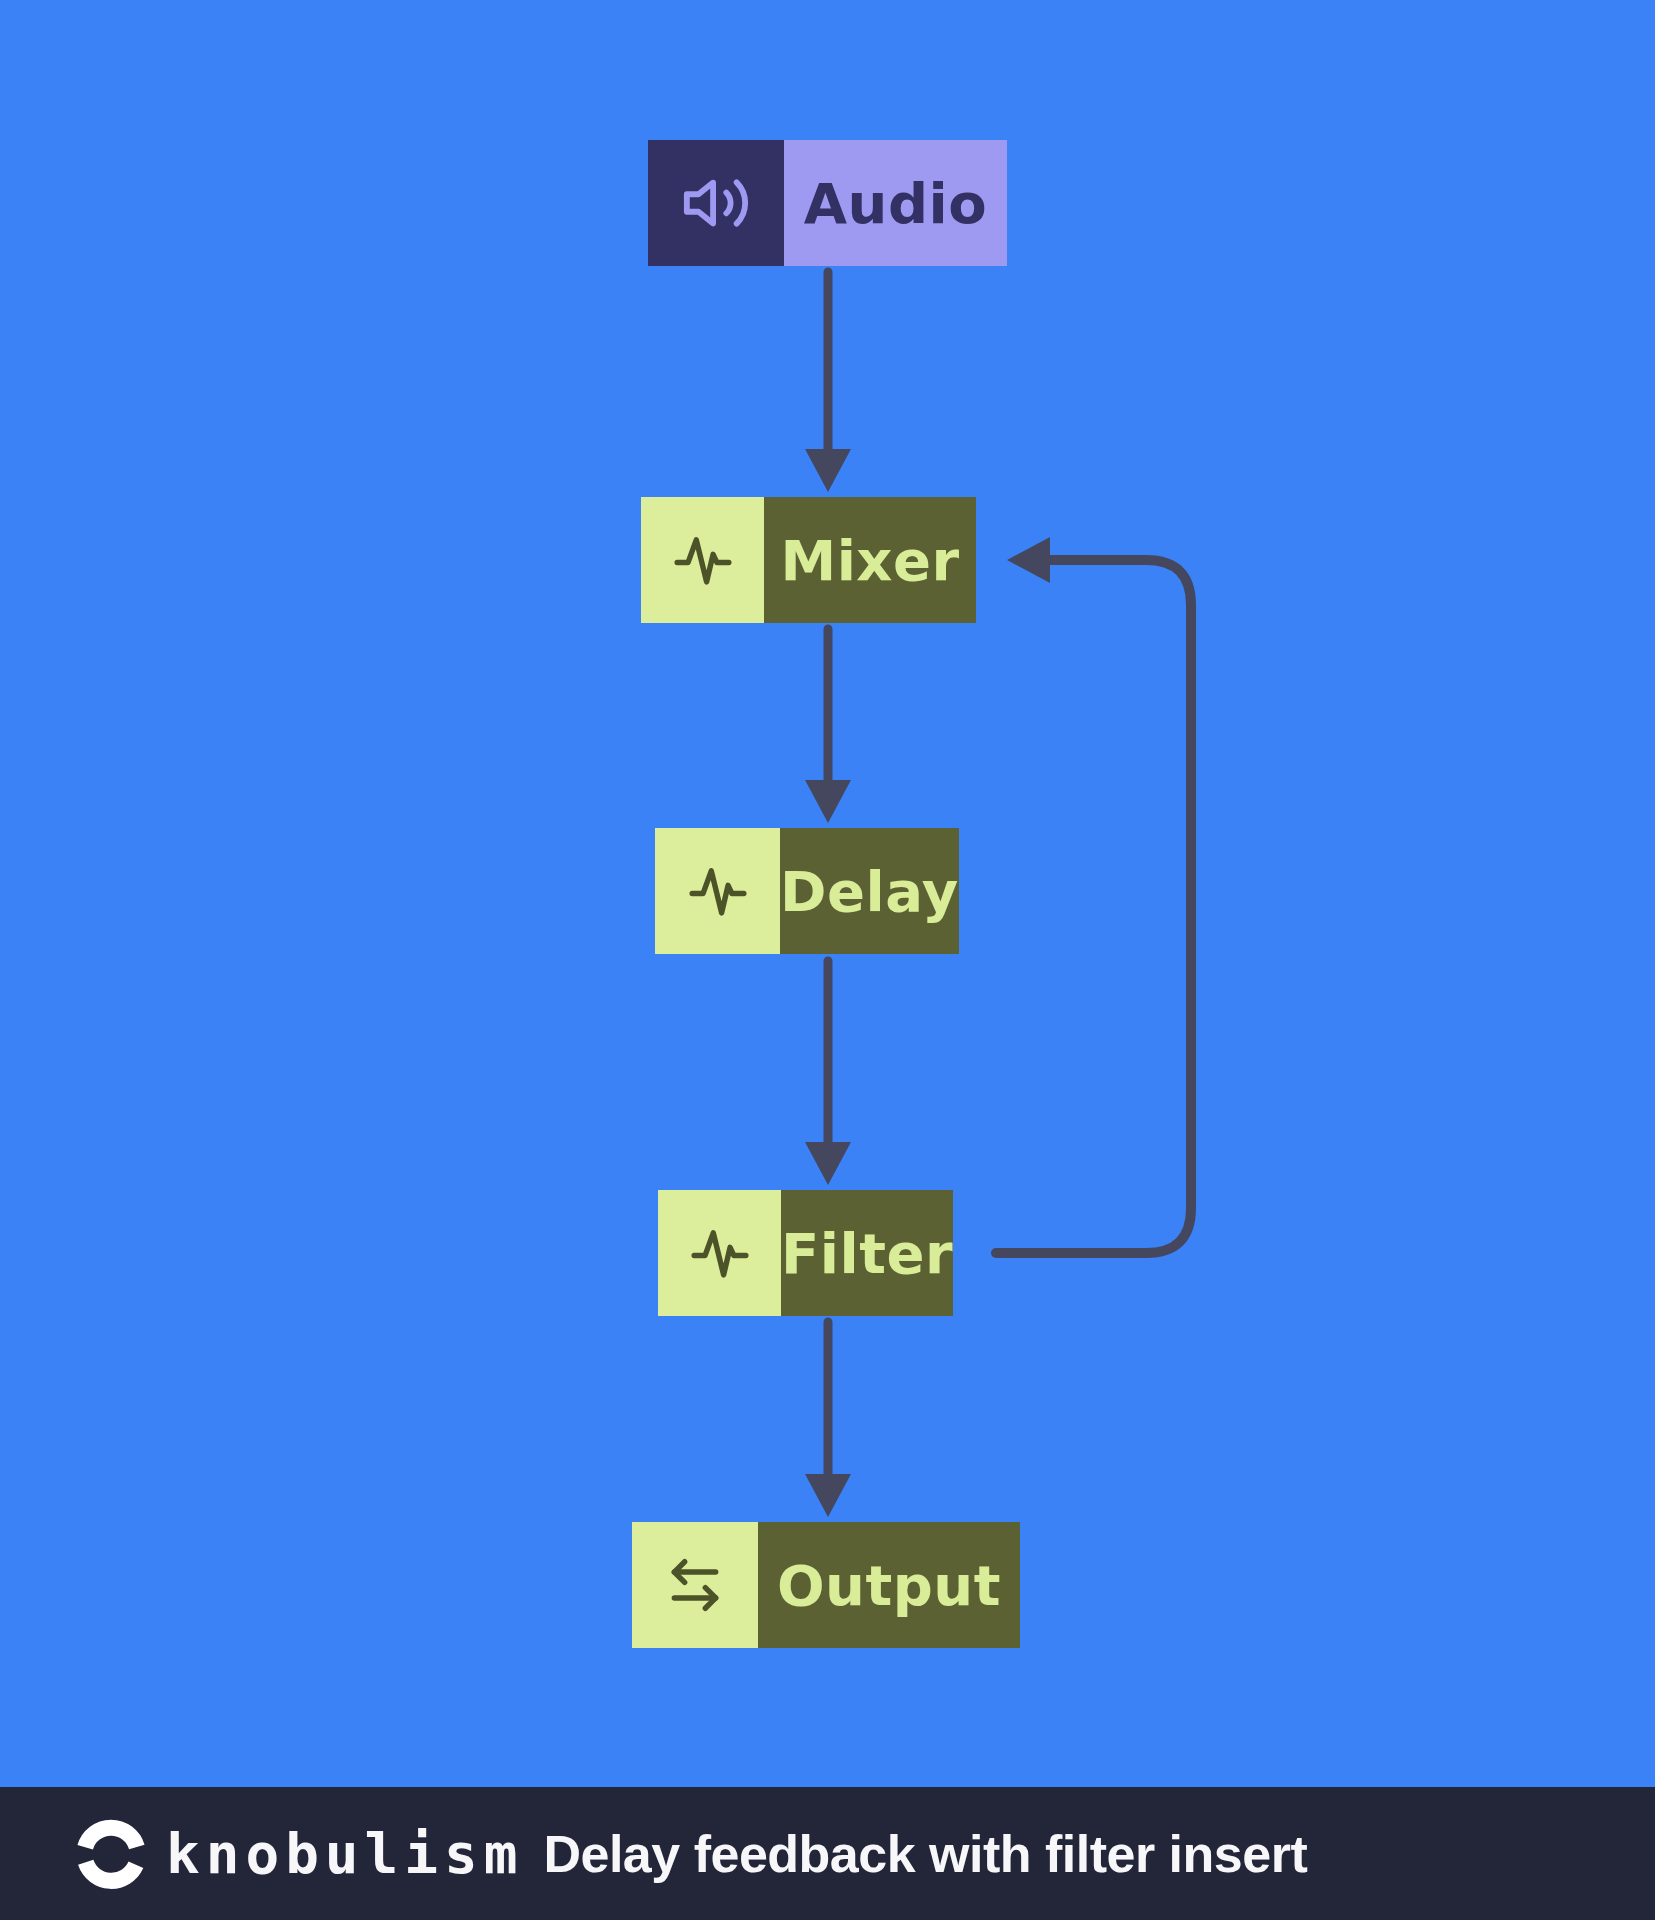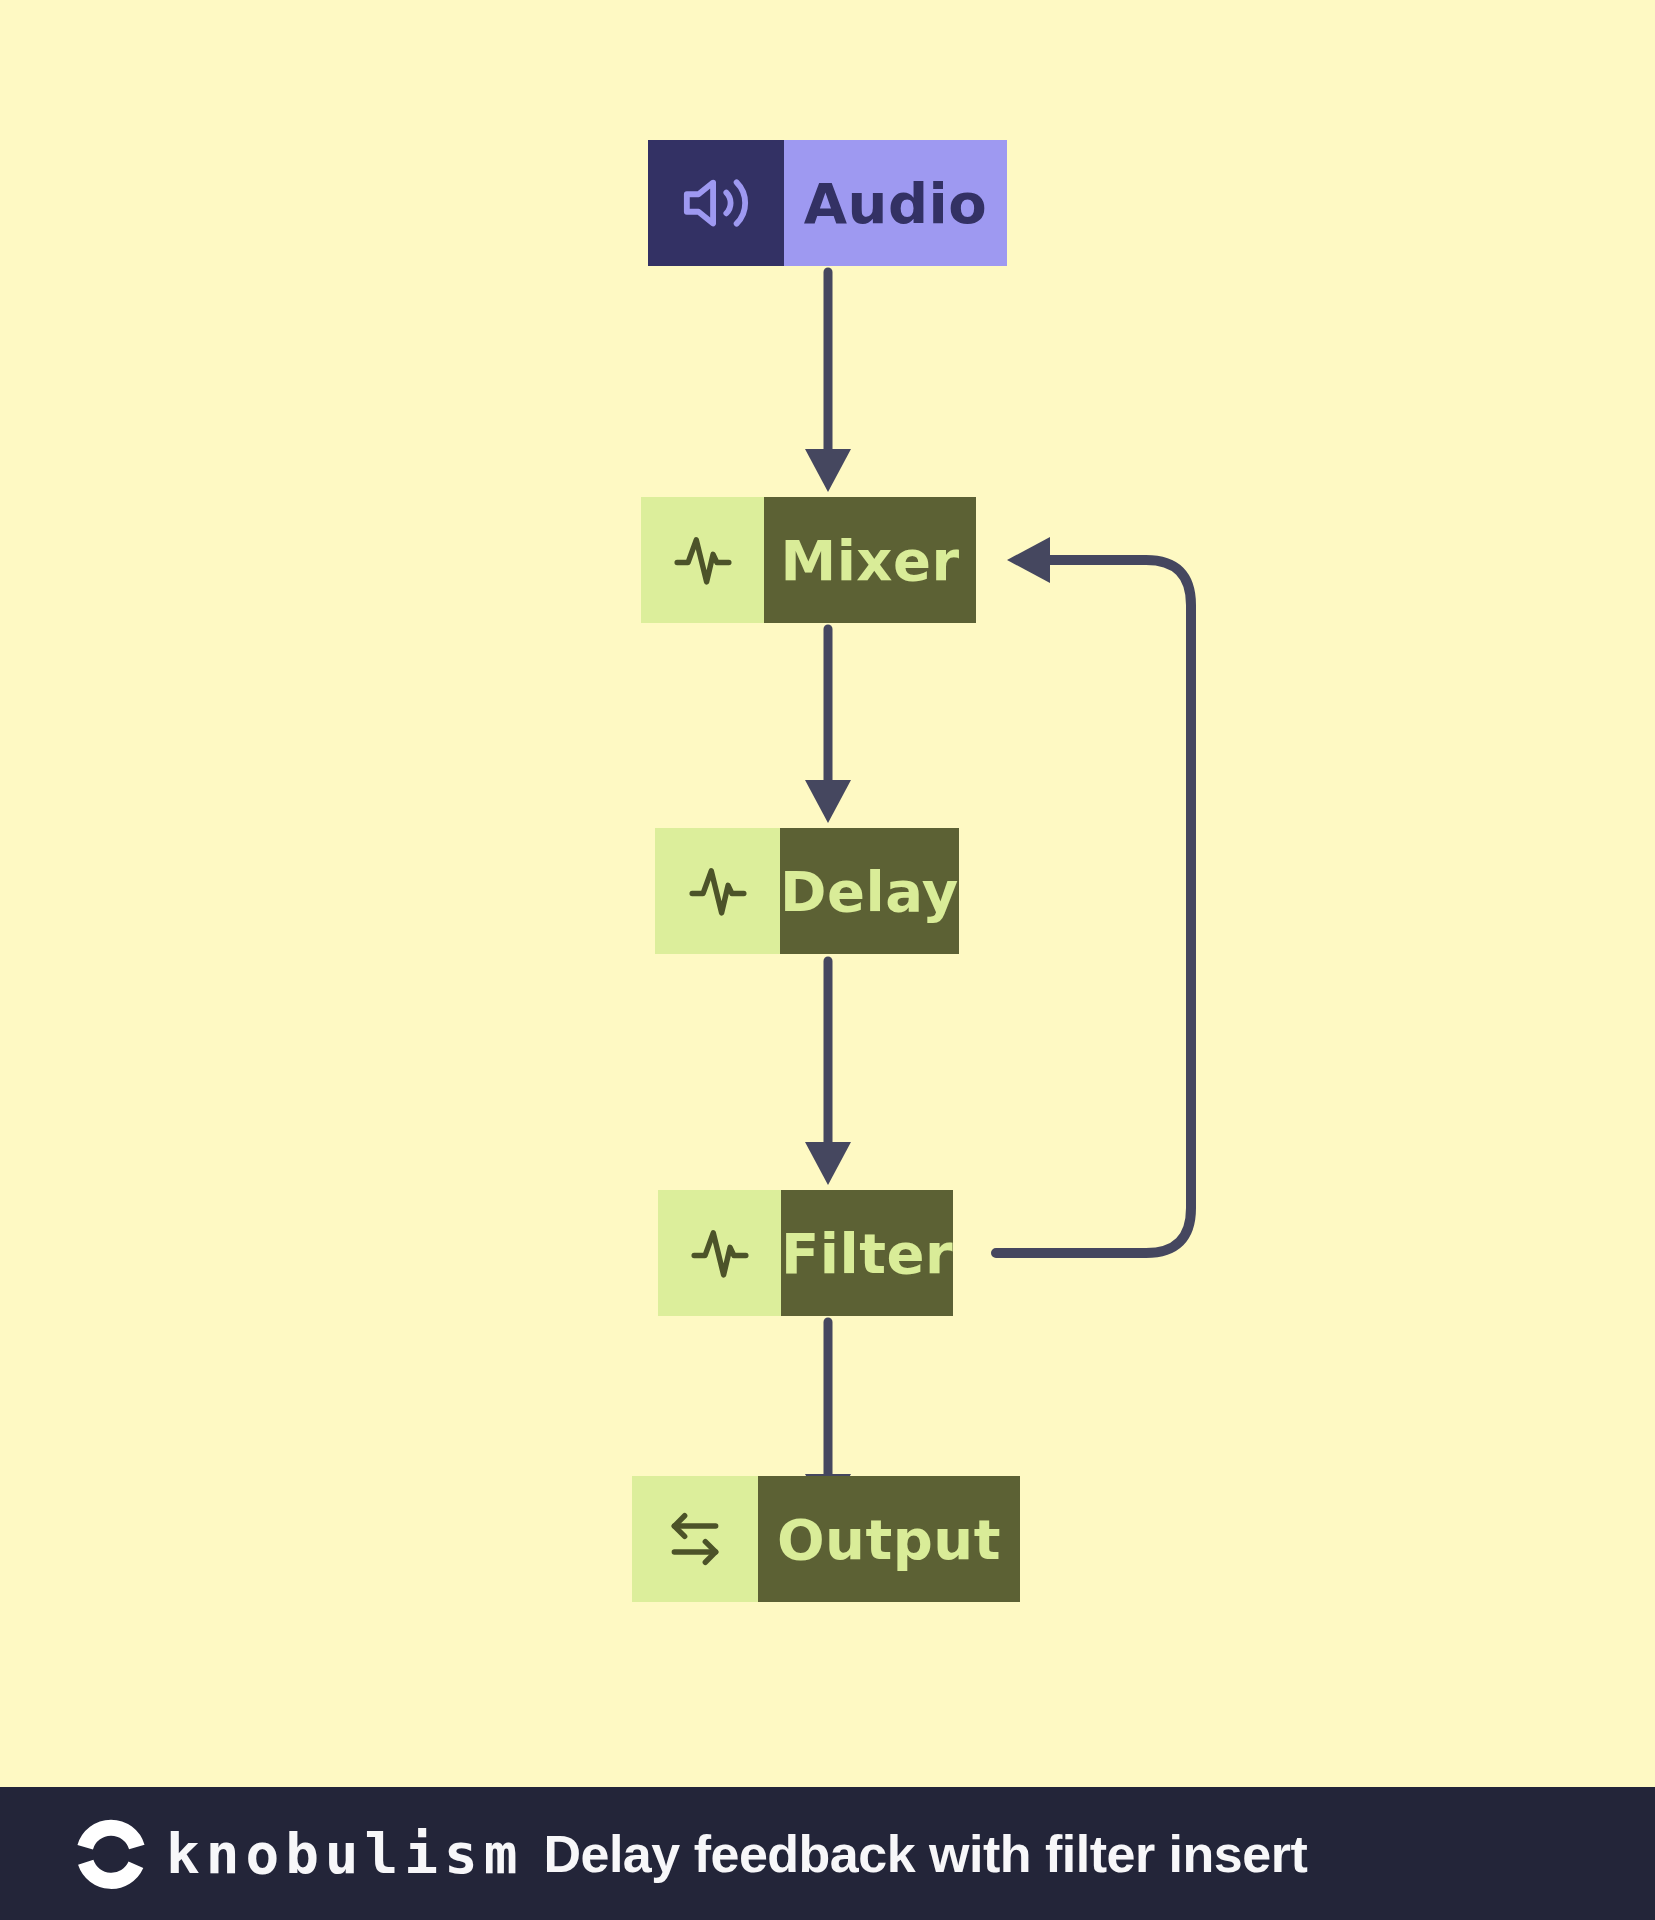--- a/index.html
+++ b/index.html
@@ -4,21 +4,21 @@
 <style>
   html, body {
     margin: 0;
     padding: 0;
     background: #000000;
   }
   .canvas {
     position: relative;
     width: 1655px;
     height: 1920px;
-    background: #fef9c3;
+    background: #3b82f6;
     overflow: hidden;
     font-family: "DejaVu Sans", sans-serif;
   }
   .edges-layer {
     position: absolute;
     left: 0; top: 0;
     width: 1655px;
     height: 1920px;
     pointer-events: none;
   }
@@ -50,21 +50,21 @@
   .node.theme-green .label-cell { background: #5c6134; color: #d9ec98; }
 
   .node-audio  { left: 648px; top: 140px;  width: 359px; }
   .node-audio .icon-cell  { width: 136px; }
   .node-mixer  { left: 641px; top: 497px;  width: 335px; }
   .node-mixer .icon-cell  { width: 123px; }
   .node-delay  { left: 655px; top: 828px;  width: 287px; }
   .node-delay .icon-cell  { width: 125px; }
   .node-filter { left: 658px; top: 1190px; width: 288px; }
   .node-filter .icon-cell { width: 123px; }
-  .node-output { left: 632px; top: 1476px; width: 388px; }
+  .node-output { left: 632px; top: 1522px; width: 388px; }
   .node-output .icon-cell { width: 126px; }
 
   .footer {
     position: absolute;
     left: 0;
     bottom: 0;
     width: 100%;
     height: 133px;
     background: #232539;
     display: flex;

